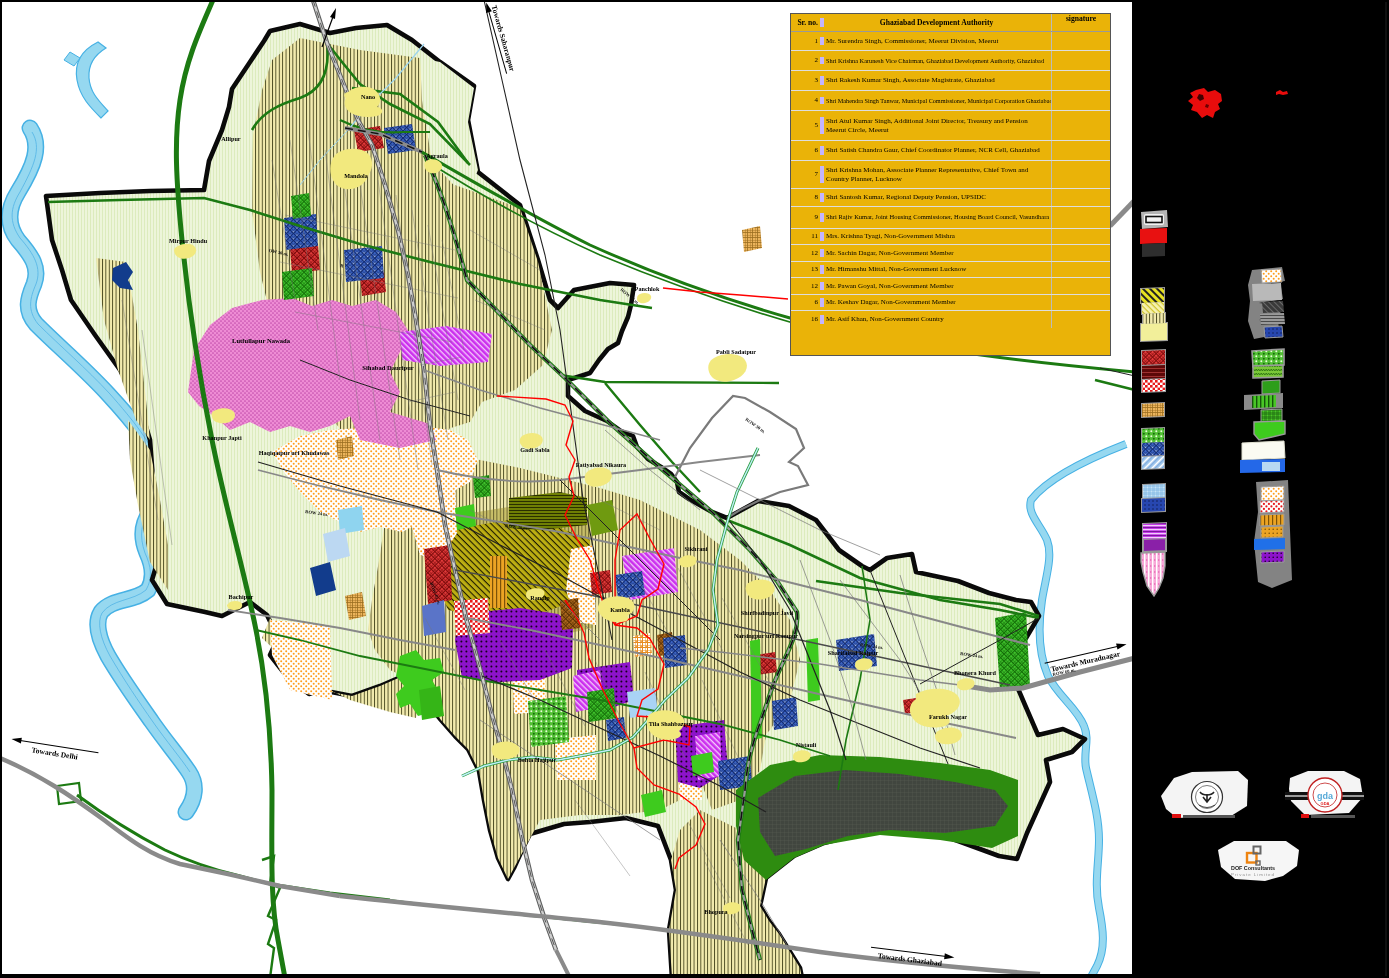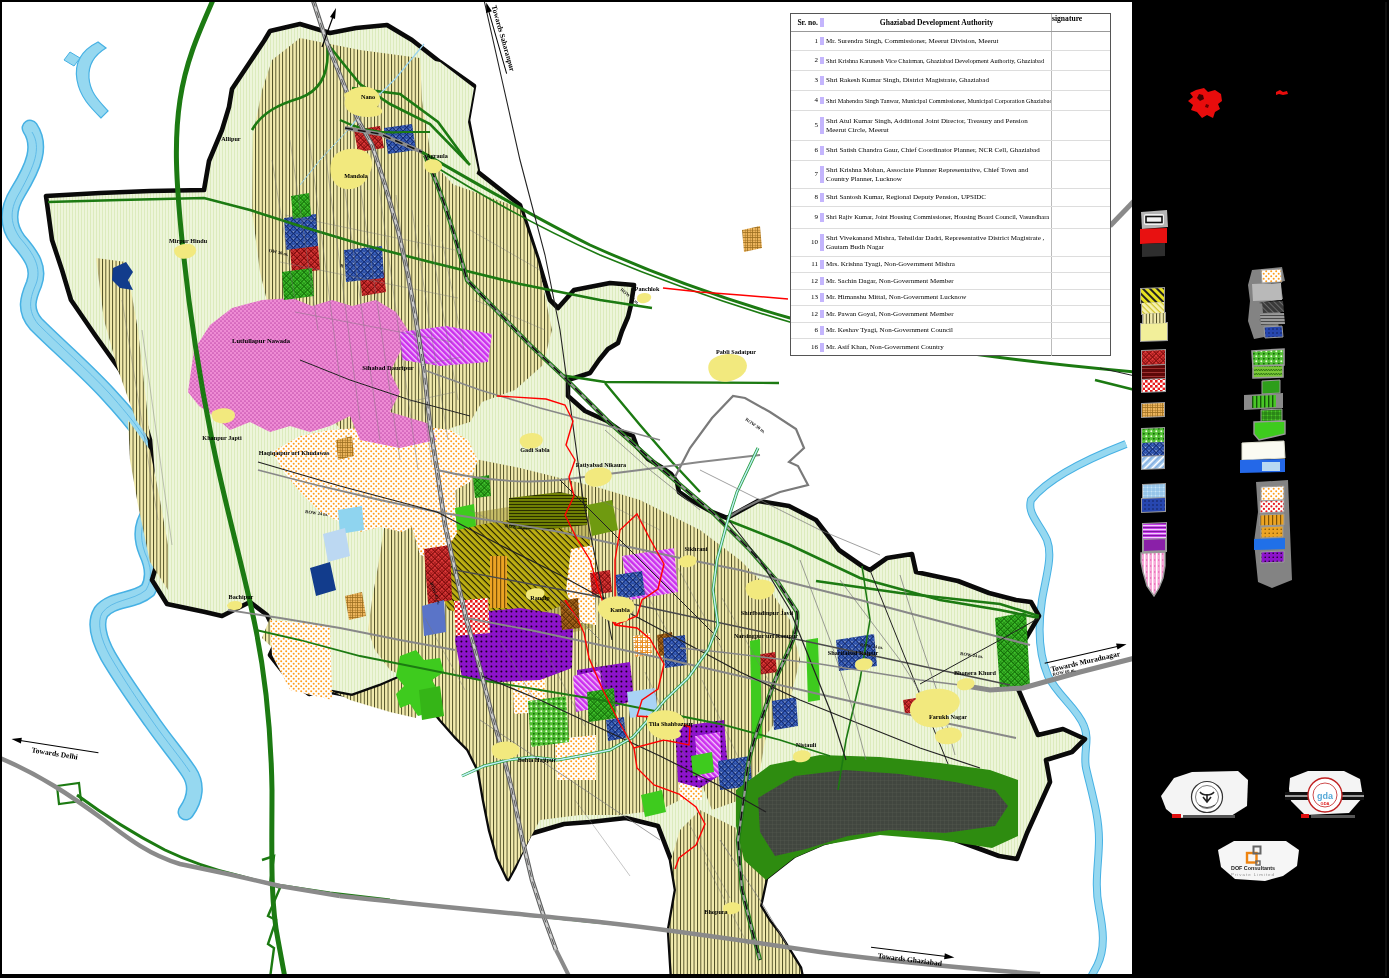--- a/index.html
+++ b/index.html
@@ -1,17 +1,17 @@
 <!DOCTYPE html>
 <html><head><meta charset="utf-8">
 <style>
 html,body{margin:0;padding:0;background:#000;width:1389px;height:978px;overflow:hidden}
 body{position:relative;font-family:"Liberation Serif",serif}
 #map{position:absolute;left:0;top:0}
-#tbl{position:absolute;left:790px;top:13px;width:319px;height:341px;background:#ffffff;border:1px solid #555;font-size:7px;color:#000;line-height:1.25}
+#tbl{position:absolute;left:790px;top:13px;width:319px;height:341px;background:#eab308;border:1px solid #555;font-size:7px;color:#000;line-height:1.25}
 #tbl .hd{display:flex;border-bottom:1px solid #999;font-weight:bold;align-items:center;box-sizing:border-box;height:18px;font-size:7.6px}
 #tbl .rw{display:flex;border-bottom:1px solid #ddd;align-items:center;box-sizing:border-box}
 #tbl .sr{width:27px;text-align:right;padding-right:2px;flex:none}
 #tbl .nm{flex:1;padding-left:2px;border-left:4px solid #c4b5fd;padding-right:4px;white-space:nowrap;overflow:hidden}
 #tbl .nm.wp{white-space:normal}
 #tbl .sg{width:58px;flex:none;border-left:1px solid #bbb;align-self:stretch}
 </style></head>
 <body>
 <svg id="map" width="1389" height="978" viewBox="0 0 1389 978">
 <defs>
@@ -655,35 +655,35 @@
 <text x="1253" y="870" font-family="Liberation Sans,sans-serif" font-weight="bold" font-size="5.4" fill="#222" text-anchor="middle">DOF Consultants</text>
 <text x="1253" y="876" font-family="Liberation Sans,sans-serif" font-size="4.4" fill="#909090" text-anchor="middle" letter-spacing="1">Private Limited</text>
 </g>
 <path d="M1386,2 L1386,976" stroke="#202020" stroke-width="1"></path>
 </svg>
 
 <div id="tbl">
 <div class="hd">
       <div class="sr">Sr. no.</div>
       <div class="nm" style="text-align:center">Ghaziabad Development Authority</div>
-      <div class="sg" style="text-align:left">signature</div>
+      <div class="sg" style="text-align:center">signature</div>
     </div>
 <div class="rw" style="height:19px">
       <div class="sr">1</div>
       <div class="nm">Mr. Surendra Singh, Commissioner, Meerut Division, Meerut</div>
       <div class="sg"></div>
     </div>
 <div class="rw" style="height:20px">
       <div class="sr">2</div>
       <div class="nm" style="font-size:6.3px">Shri Krishna Karunesh Vice Chairman, Ghaziabad Development Authority, Ghaziabad</div>
       <div class="sg"></div>
     </div>
 <div class="rw" style="height:20px">
       <div class="sr">3</div>
-      <div class="nm">Shri Rakesh Kumar Singh, District Magistrate, Ghaziabad</div>
+      <div class="nm">Shri Rakesh Kumar Singh, Associate Magistrate, Ghaziabad</div>
       <div class="sg"></div>
     </div>
 <div class="rw" style="height:20px">
       <div class="sr">4</div>
       <div class="nm" style="font-size:6.2px">Shri Mahendra Singh Tanwar, Municipal Commissioner, Municipal Corporation Ghaziabad</div>
       <div class="sg"></div>
     </div>
 <div class="rw" style="height:30px">
       <div class="sr">5</div>
       <div class="nm wp">Shri Atul Kumar Singh, Additional Joint Director, Treasury and Pension Meerut Circle, Meerut</div>
@@ -702,25 +702,20 @@
 <div class="rw" style="height:18px">
       <div class="sr">8</div>
       <div class="nm">Shri Santosh Kumar, Regional Deputy Pension, UPSIDC</div>
       <div class="sg"></div>
     </div>
 <div class="rw" style="height:22px">
       <div class="sr">9</div>
       <div class="nm" style="font-size:6.5px">Shri Rajiv Kumar, Joint Housing Commissioner, Housing Board Council, Vasundhara</div>
       <div class="sg"></div>
     </div>
-<div class="rw" style="height:28px">
-      <div class="sr">10</div>
-      <div class="nm wp">Shri Vivekanand Mishra, Tehsildar Dadri, Representative District Magistrate , Gautam Budh Nagar</div>
-      <div class="sg"></div>
-    </div>
 <div class="rw" style="height:16px">
       <div class="sr">11</div>
       <div class="nm">Mrs. Krishna Tyagi, Non-Government Mishra</div>
       <div class="sg"></div>
     </div>
 <div class="rw" style="height:17px">
       <div class="sr">12</div>
       <div class="nm">Mr. Sachin Dagar, Non-Government Member</div>
       <div class="sg"></div>
     </div>
@@ -729,21 +724,21 @@
       <div class="nm">Mr. Himanshu Mittal, Non-Government Lucknow</div>
       <div class="sg"></div>
     </div>
 <div class="rw" style="height:17px">
       <div class="sr">12</div>
       <div class="nm">Mr. Pawan Goyal, Non-Government Member</div>
       <div class="sg"></div>
     </div>
 <div class="rw" style="height:16px">
       <div class="sr">6</div>
-      <div class="nm">Mr. Keshav Tyagi, Non-Government Council</div>
+      <div class="nm">Mr. Keshav Dagar, Non-Government Member</div>
       <div class="sg"></div>
     </div>
 <div class="rw" style="height:17px;border-bottom:none">
       <div class="sr">16</div>
       <div class="nm">Mr. Asif Khan, Non-Government Country</div>
       <div class="sg"></div>
     </div>
 </div>
 
 </body></html>

